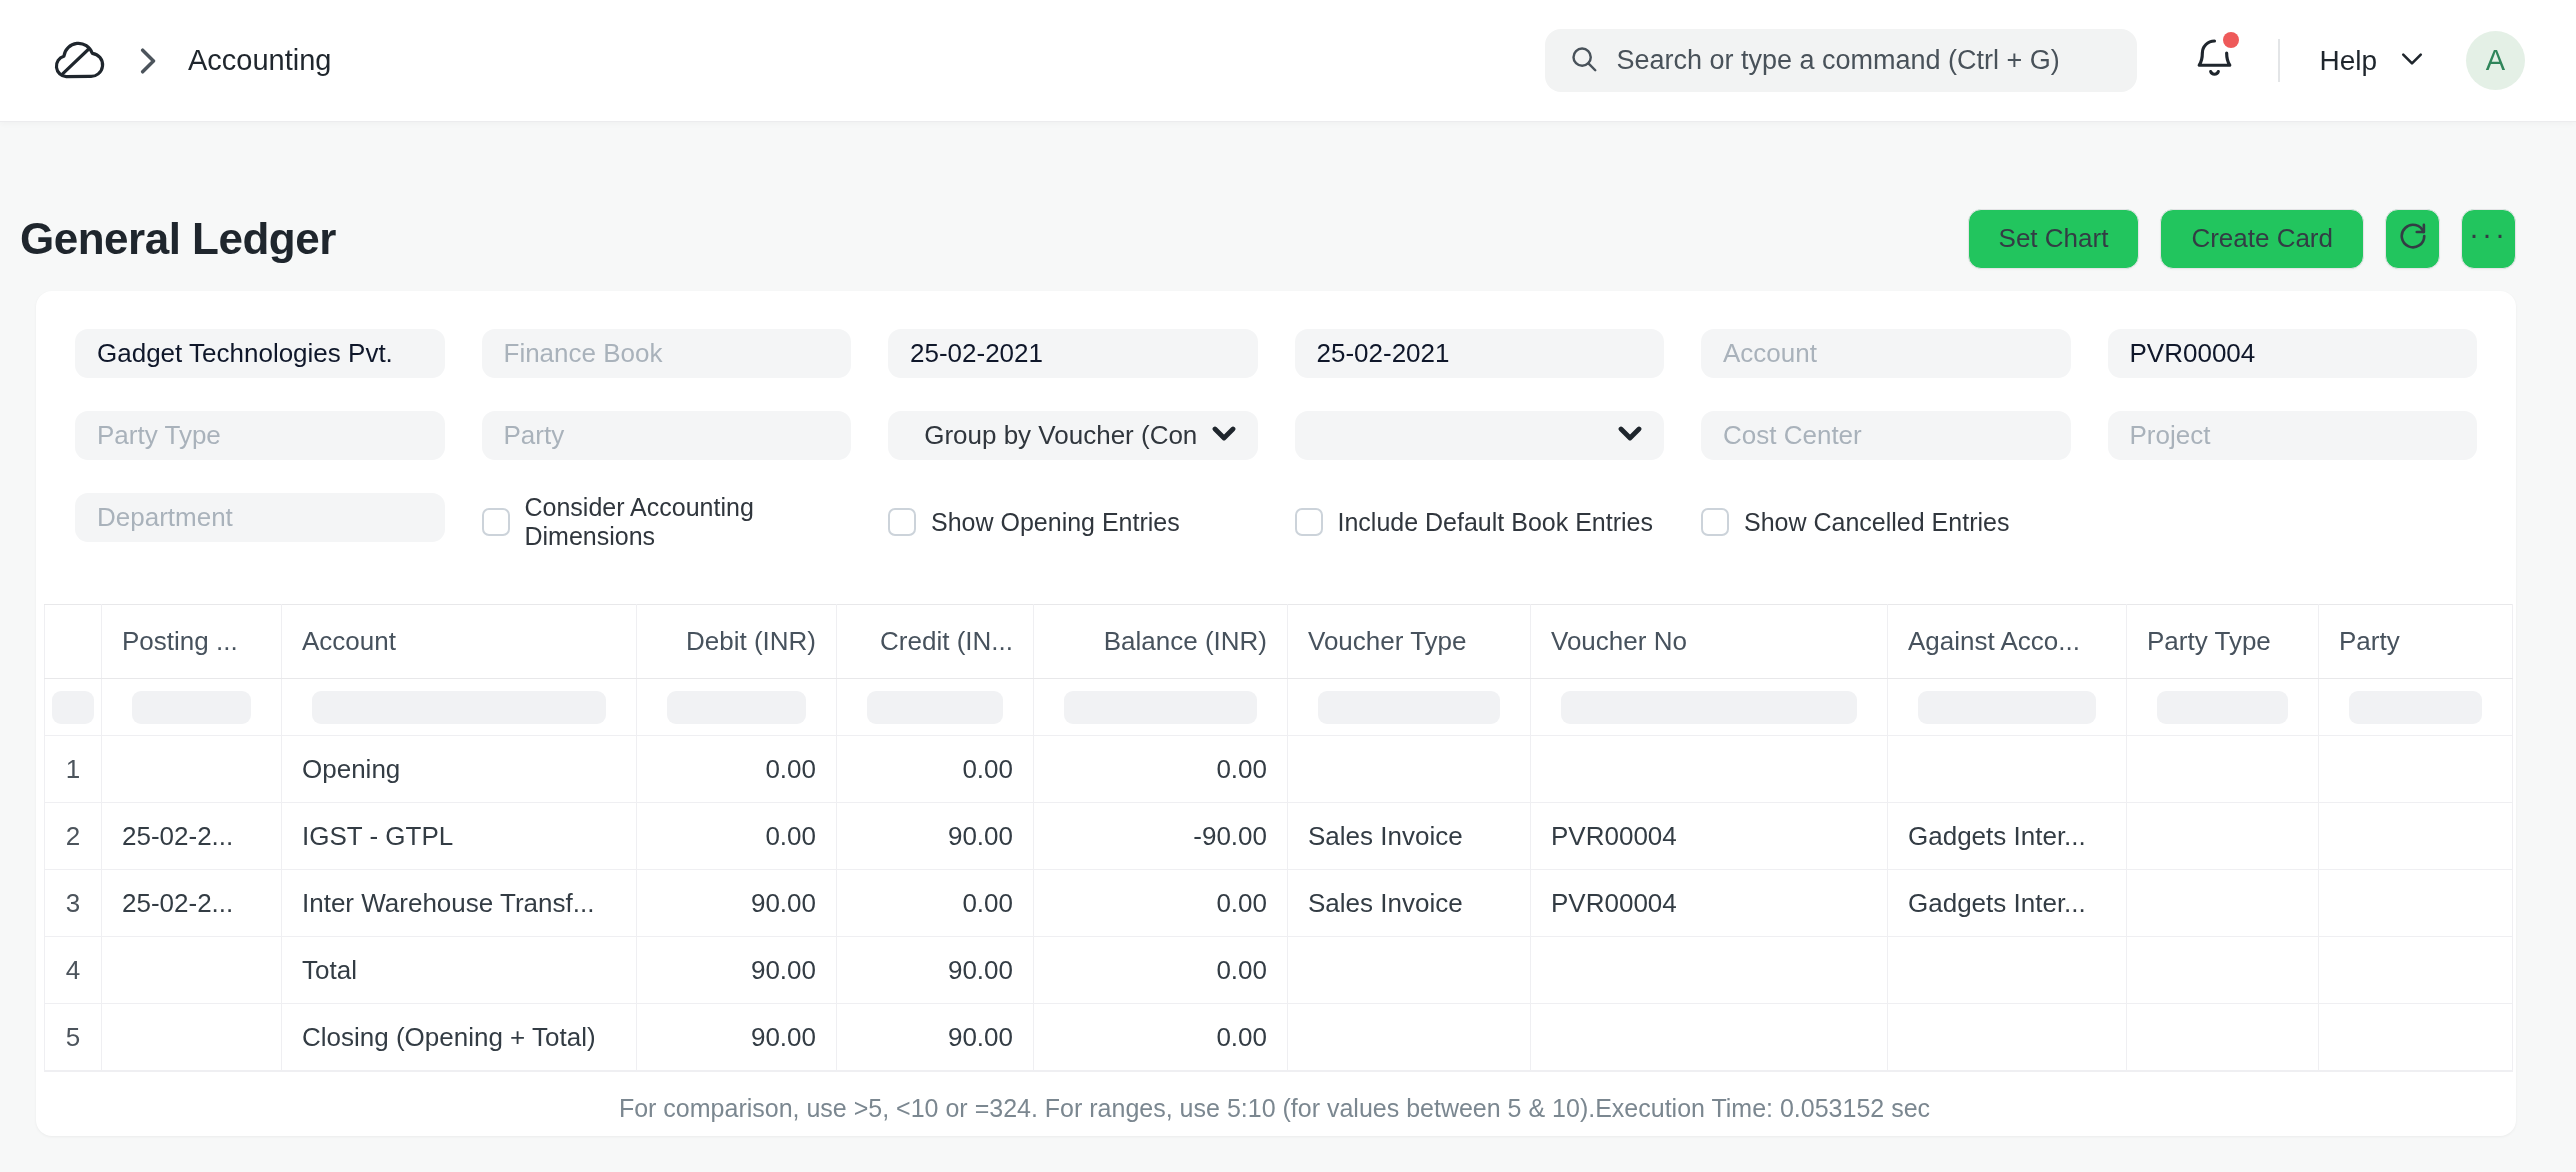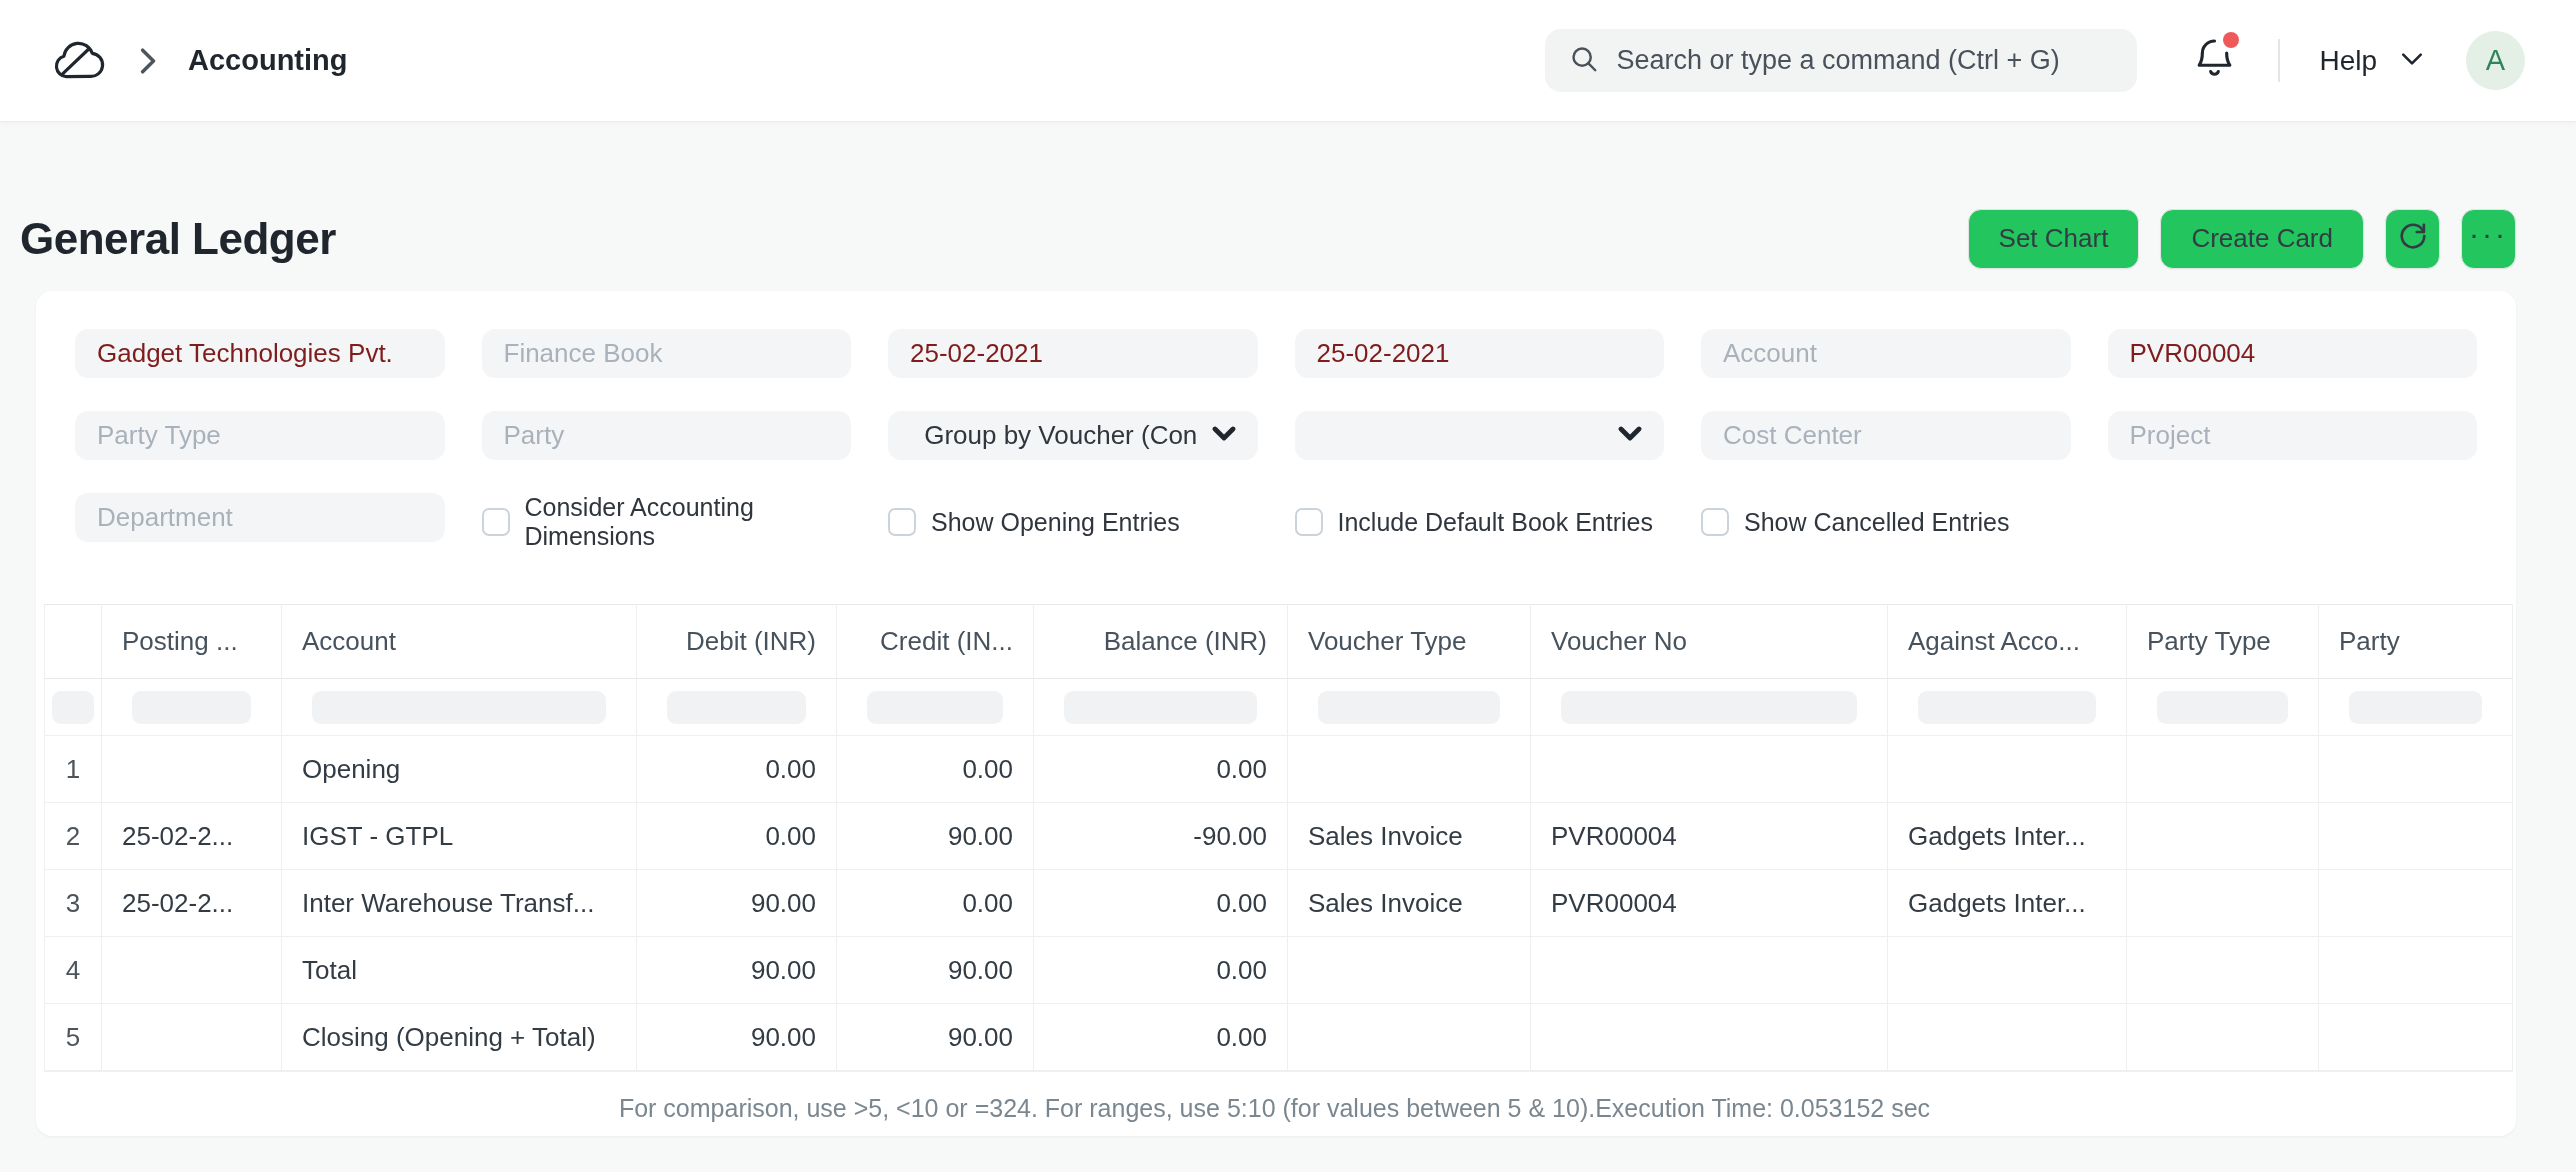--- a/index.html
+++ b/index.html
@@ -18,21 +18,21 @@
     display: flex;
     align-items: center;
     padding: 0 51px;
     box-shadow: 0 1px 0 #ececee, 0 3px 6px rgba(0,0,0,0.03);
     position: relative;
     z-index: 2;
   }
   .nav-left { display: flex; align-items: center; gap: 32px; }
   .logo svg { display: block; }
   .crumb-chevron svg { display: block; }
-  .breadcrumb-label { font-size: 29px; color: #1f262d; font-weight: 700; }
+  .breadcrumb-label { font-size: 29px; color: #1f262d; font-weight: 400; }
 
   .nav-right { margin-left: auto; display: flex; align-items: center; }
   .search-bar {
     width: 592px; height: 63px;
     background: #f2f3f3;
     border-radius: 16px;
     display: flex; align-items: center;
     padding: 0 24px; gap: 17px;
   }
   .search-bar input {
@@ -95,21 +95,21 @@
     display: grid;
     grid-template-columns: repeat(6, 1fr);
     column-gap: 37px;
     row-gap: 33px;
   }
   .f-input {
     height: 49px; width: 100%;
     background: #f4f5f6; border: none; border-radius: 13px;
     padding: 0 22px; outline: none;
     font-family: "Liberation Sans", sans-serif;
-    font-size: 26px; color: #7f1d1d;
+    font-size: 26px; color: #0f172a;
   }
   .f-input::placeholder { color: #a9b2bb; opacity: 1; }
   .f-select {
     height: 49px; width: 100%;
     background: #f4f5f6; border-radius: 13px;
     display: flex; align-items: center;
     padding: 0 22px; cursor: pointer;
   }
   .f-select .sel-text {
     font-size: 26px; color: #30363d; flex: 1;

